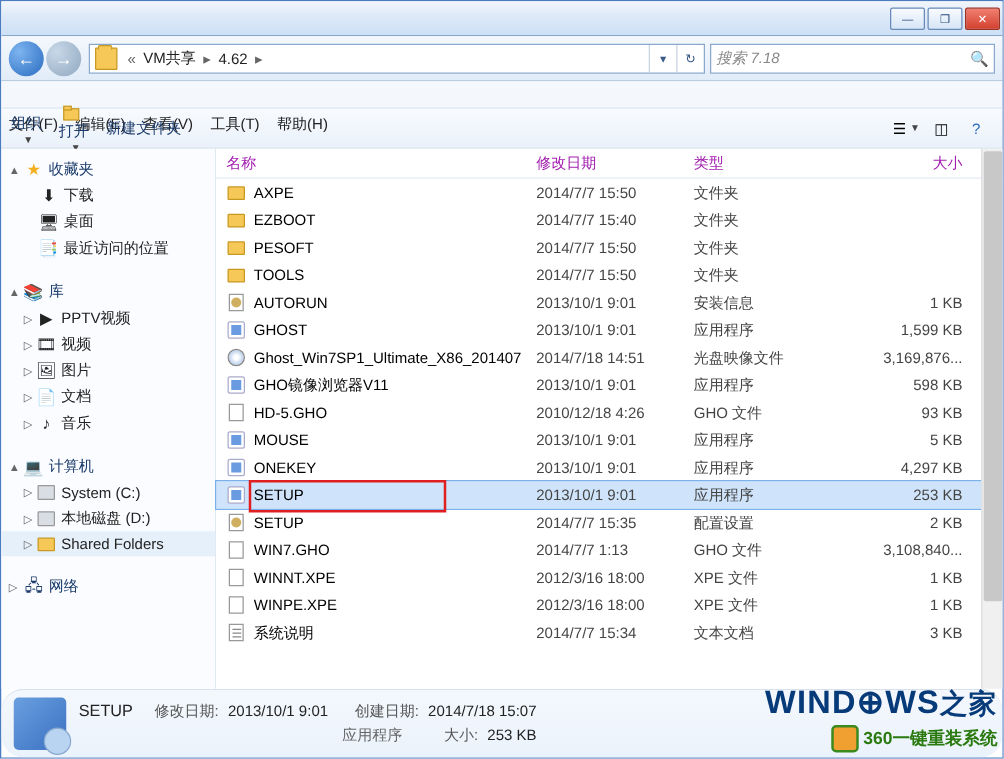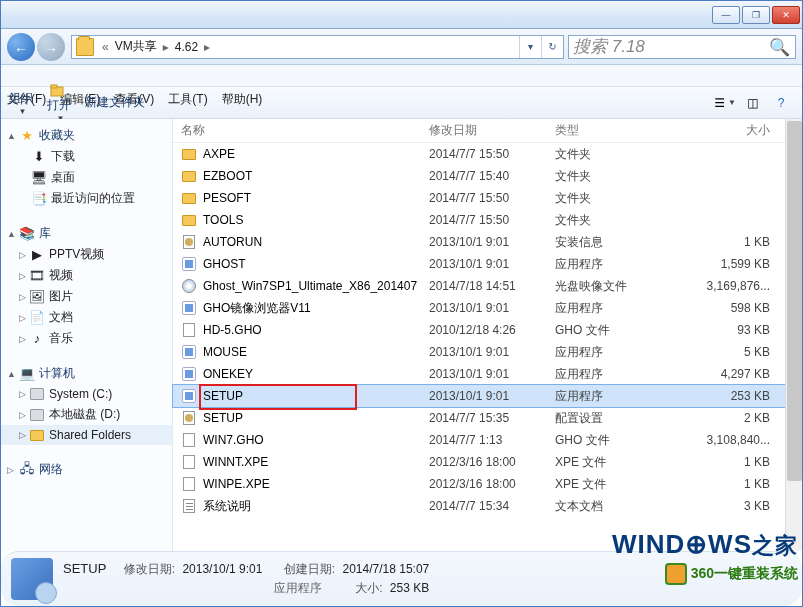--- a/index.html
+++ b/index.html
@@ -15,21 +15,21 @@
 .navbar { height: 36px; background: linear-gradient(to bottom,#f4f8fd,#e1ecf9); display:flex; align-items:center; padding:0 6px; border-bottom:1px solid #b8ccdf;}
 .navbtn { width:28px; height:28px; border-radius:50%; background: radial-gradient(circle at 30% 30%, #7db4f0, #2a6cc0); margin-right:2px; display:flex; align-items:center; justify-content:center; color:#fff; font-size:14px;}
 .navbtn.fwd { background: radial-gradient(circle at 30% 30%, #c8d8e8, #90a8c0); }
 .addrwrap { flex:1; display:flex; align-items:center; height:24px; background:#fff; border:1px solid #8aa8cc; margin:0 4px;}
 .addricon{ width:18px; height:18px; background:#f6c858; border:1px solid #c89820; margin:0 4px; border-radius:1px; position:relative;}
 .addricon::before{content:"";position:absolute;top:-3px;left:1px;width:10px;height:3px;background:#f6c858;border:1px solid #c89820;border-bottom:none;border-radius:2px 2px 0 0;}
 .crumb{ font-size:12px; color:#222; padding:0 2px;}
 .crumb.sep{ color:#666; padding:0 4px;}
 .addrend{ margin-left:auto; display:flex;}
 .addrend .ab{ width:22px; height:22px; border-left:1px solid #c8d4e0; display:flex;align-items:center;justify-content:center;font-size:10px;color:#3a5a8a;}
-.searchbox{ width:228px; height:24px; border:1px solid #8aa8cc; background:#fff; display:flex; align-items:flex-end; padding:0 4px; font-size:17px; color:#888; font-style:italic;}
+.searchbox{ width:228px; height:24px; border:1px solid #8aa8cc; background:#fff; display:flex; align-items:center; padding:0 4px; font-size:12px; color:#888; font-style:italic;}
 .searchbox .sic{ margin-left:auto; font-style:normal; color:#3a5a8a;}
 
 
 .menubar{ height:22px; background:#f4f8fd; border-bottom:1px solid #d8e2ee; display:flex; align-items:center; padding:0 6px; font-size:12px;}
 .menubar span{ margin-right:14px; color:#222;margin-top:48px;}
 
 
 .toolbar{ height:32px; background:linear-gradient(to bottom,#f8fbfe,#eaf1fa); border-bottom:1px solid #d0dce8; display:flex; align-items:center; padding:0 8px; font-size:12px;}
 .toolbar .tb{ margin-right:14px; color:#1a3a6a; display:flex; align-items:center;flex-direction:column;}
 .toolbar .tb svg{ margin-right:4px;}
@@ -45,21 +45,21 @@
 .sb-head .exp{ width:10px; font-size:9px; color:#666; margin-right:2px;}
 .sb-item{ display:flex; align-items:center; padding:2px 6px 2px 30px; color:#222;}
 .sb-item.lib{ padding-left:40px;}
 .sb-ico{ width:16px; height:16px; margin-right:4px; display:inline-flex; align-items:center; justify-content:center; font-size:13px;}
 .star{ color:#f2b020;}
 .folder{ width:14px;height:11px;background:#f6c858;border:1px solid #c89820;border-radius:1px;position:relative;display:inline-block;}
 .hd{ width:14px;height:12px;background:#d8dee4;border:1px solid #999;border-radius:1px;display:inline-block;}
 
 
 .filepane{ flex:1; background:#fff; position:relative;}
-.cols{ height:24px; border-bottom:1px solid #e4ecf4; display:flex; align-items:center; font-size:12px; color:#737373; padding-left:8px;}
+.cols{ height:24px; border-bottom:1px solid #e4ecf4; display:flex; align-items:center; font-size:12px; color:#a21caf; padding-left:8px;}
 .col-n{ width:248px;}
 .col-d{ width:126px;}
 .col-t{ width:104px;}
 .col-s{ flex:1; text-align:right; padding-right:32px;}
 .rows{ font-size:12px;}
 .row{ height:22px; display:flex; align-items:center; padding-left:8px;}
 .row.sel{ background:#cfe4fa; outline:1px solid #7ab0ec;}
 .row.selbox{ position:relative;}
 .row.selbox::after{ content:""; position:absolute; left:26px; top:-1px; width:154px; height:22px; border:2px solid #e02020; pointer-events:none;}
 .fic{ width:16px; height:16px; margin-right:6px; display:inline-flex;align-items:center;justify-content:center;}
@@ -70,21 +70,21 @@
 
 
 .details{ height:55px; border-top:1px solid #d8e2ee; background:linear-gradient(to bottom,#f4f8fd,#eaf2fb); display:flex; align-items:center; padding:4px 10px; font-size:12px;border-radius:18px;}
 .details .bigic{ width:42px; height:42px; margin-right:10px; background:linear-gradient(135deg,#6aa0e0,#3a70c0); border-radius:4px; position:relative;}
 .details .bigic::after{content:"";position:absolute;right:-4px;bottom:-4px;width:20px;height:20px;border-radius:50%;background:#b8d4f0;border:1px solid #88a8d0;}
 .details .dlab{ color:#555; margin-right:4px;}
 .details .dval{ color:#222; margin-right:18px;}
 .details .dname{ font-size:13px; color:#222; margin-right:14px;}
 
 
-.wm{ position:absolute; right:4px; bottom:21px; text-align:center; pointer-events:none;}
+.wm{ position:absolute; right:4px; bottom:4px; text-align:center; pointer-events:none;}
 .wm1{ font-family: "Segoe UI", Arial; font-size:26px; font-weight:800; letter-spacing:1px; color:#063a78;}
 .wm1 .o{ color:#063a78;}
 .wm1 .zj{ font-size:22px;}
 .wm2{ font-size:14px; color:#063a78; font-weight:700; font-style:italic;}
 .wm3{ margin-top:2px; display:flex; align-items:center; justify-content:flex-end;}
 .wm3 .lg{ width:22px;height:22px;border:2px solid #3a8a20;border-radius:4px;background:#f0a030;margin-right:4px;}
 .wm3 .lt{ font-size:14px; font-weight:700; color:#2a7a10;}
 
 .scrollbar{ position:absolute; right:0; top:0; width:17px; height:100%; background:#f0f0f0; border-left:1px solid #dcdcdc;}
 .scrollbar .th{ position:absolute; left:1px; width:15px; background:#c8c8c8; border-radius:2px;}

